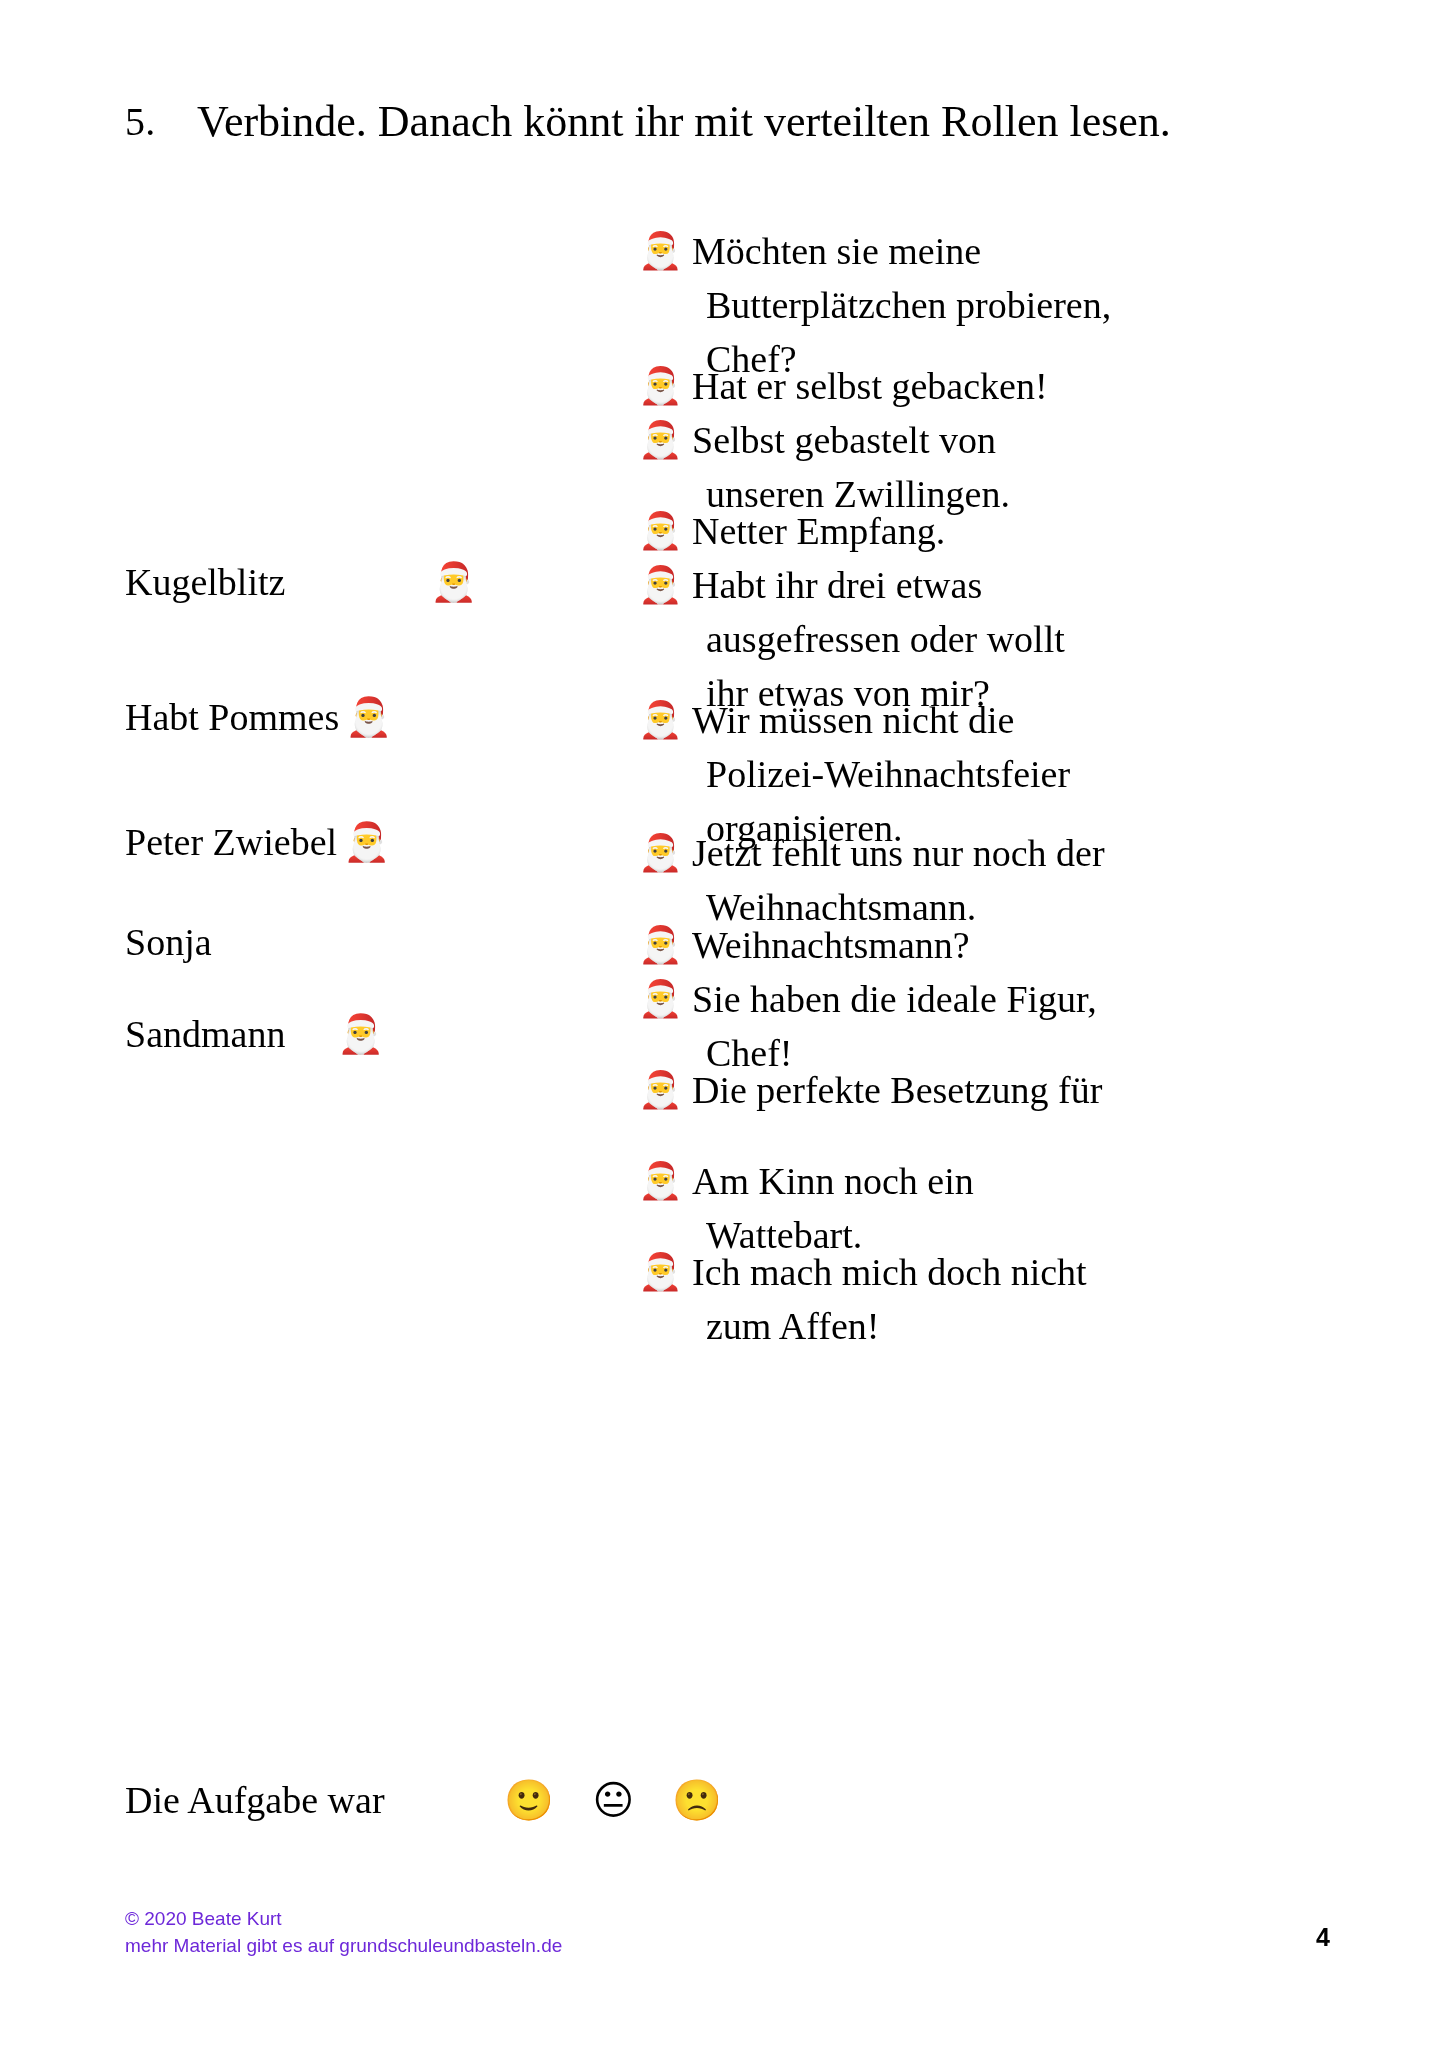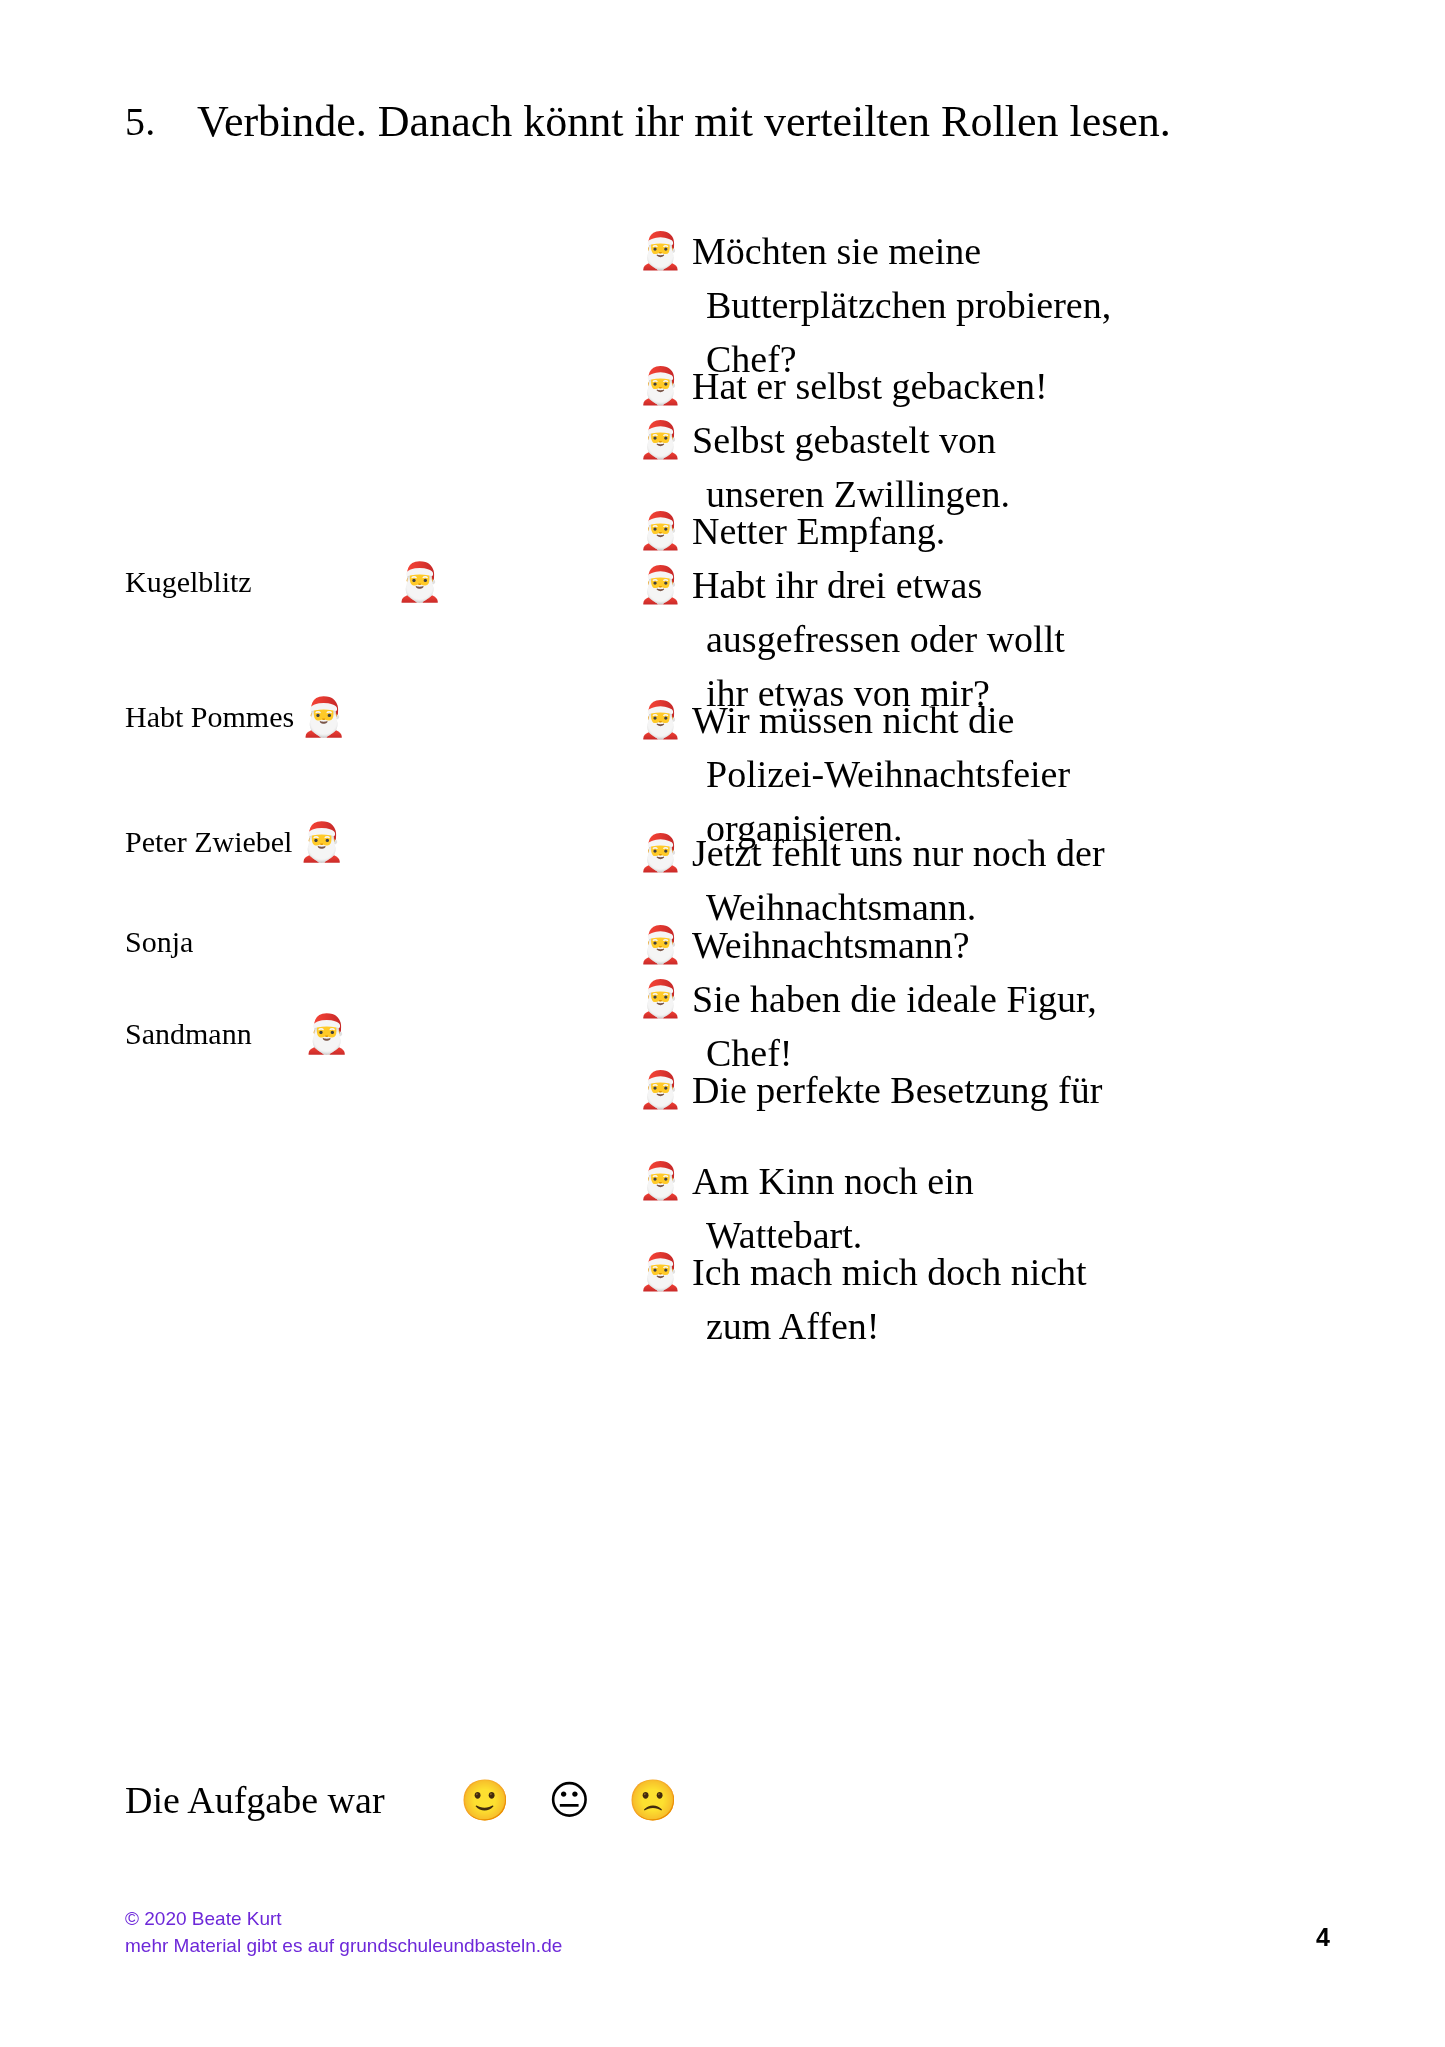--- a/index.html
+++ b/index.html
@@ -64,21 +64,21 @@
   }
   .name-row {
     position: absolute;
     left: 0;
     width: 380px;
     display: flex;
     align-items: center;
     white-space: nowrap;
   }
   .name-label {
-    font-size: 30px;
+    font-size: 38px;
     line-height: 48px;
   }
   .name-emoji {
     font-size: 38px;
     line-height: 48px;
     font-family: "DejaVu Sans", sans-serif;
   }
 
   .lines-col {
     position: absolute;
@@ -114,20 +114,21 @@
   }
 
   
   .assessment {
     position: absolute;
     left: 125px;
     top: 1775px;
     width: 700px;
     display: flex;
     align-items: center;
+    gap: 44px;
   }
   .assessment-label {
     font-size: 38px;
     line-height: 50px;
     white-space: nowrap;
   }
   .assessment-faces {
     display: flex;
     align-items: center;
     margin-left: 76px;

